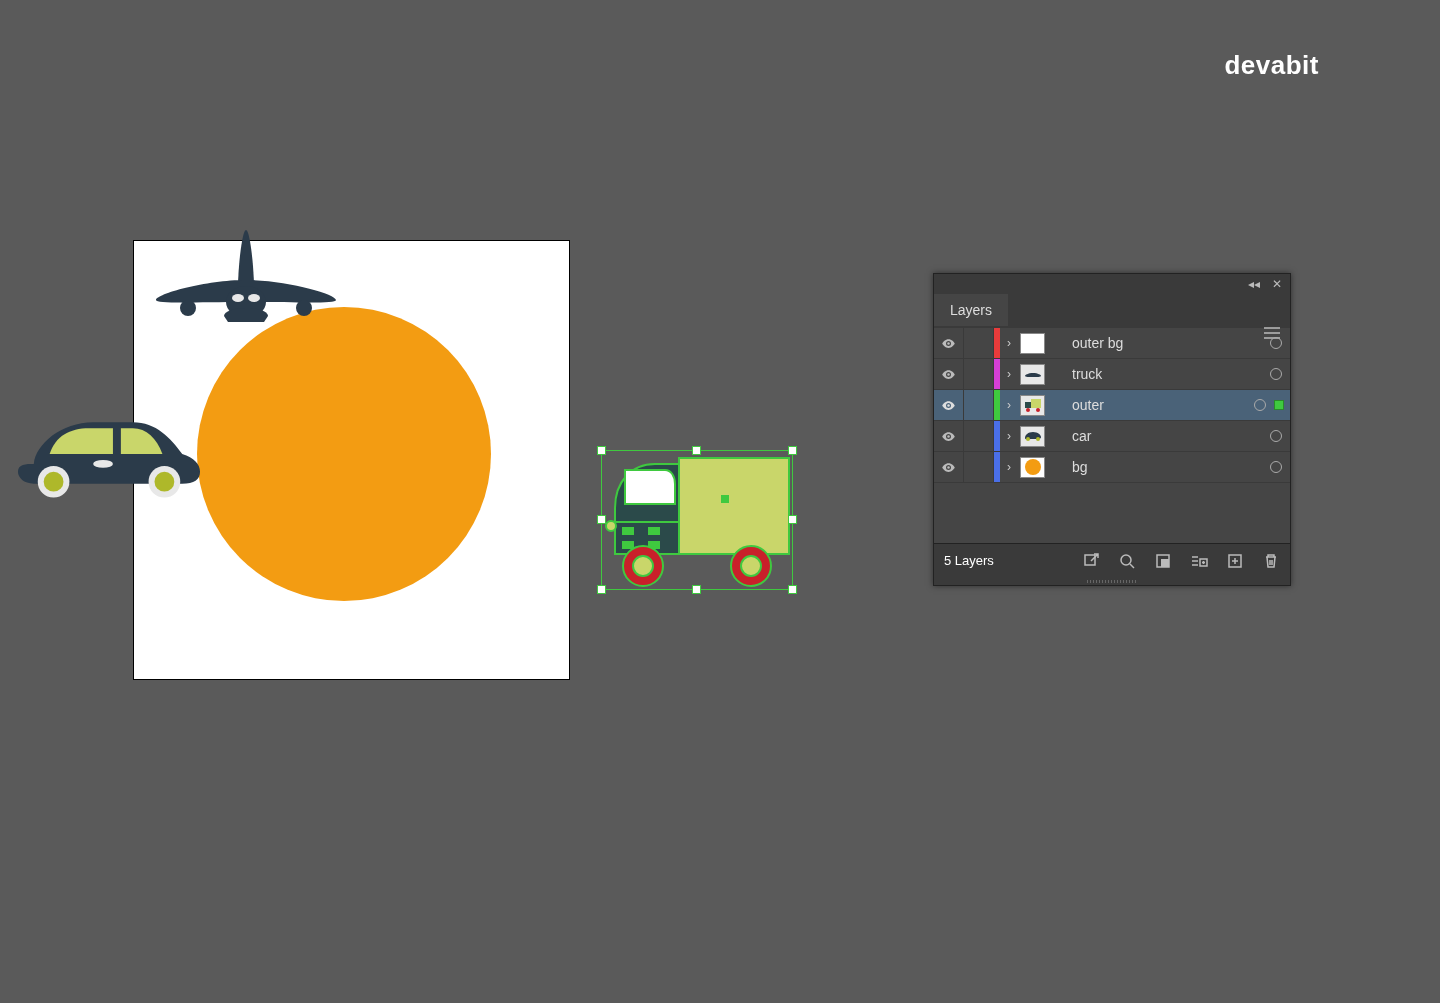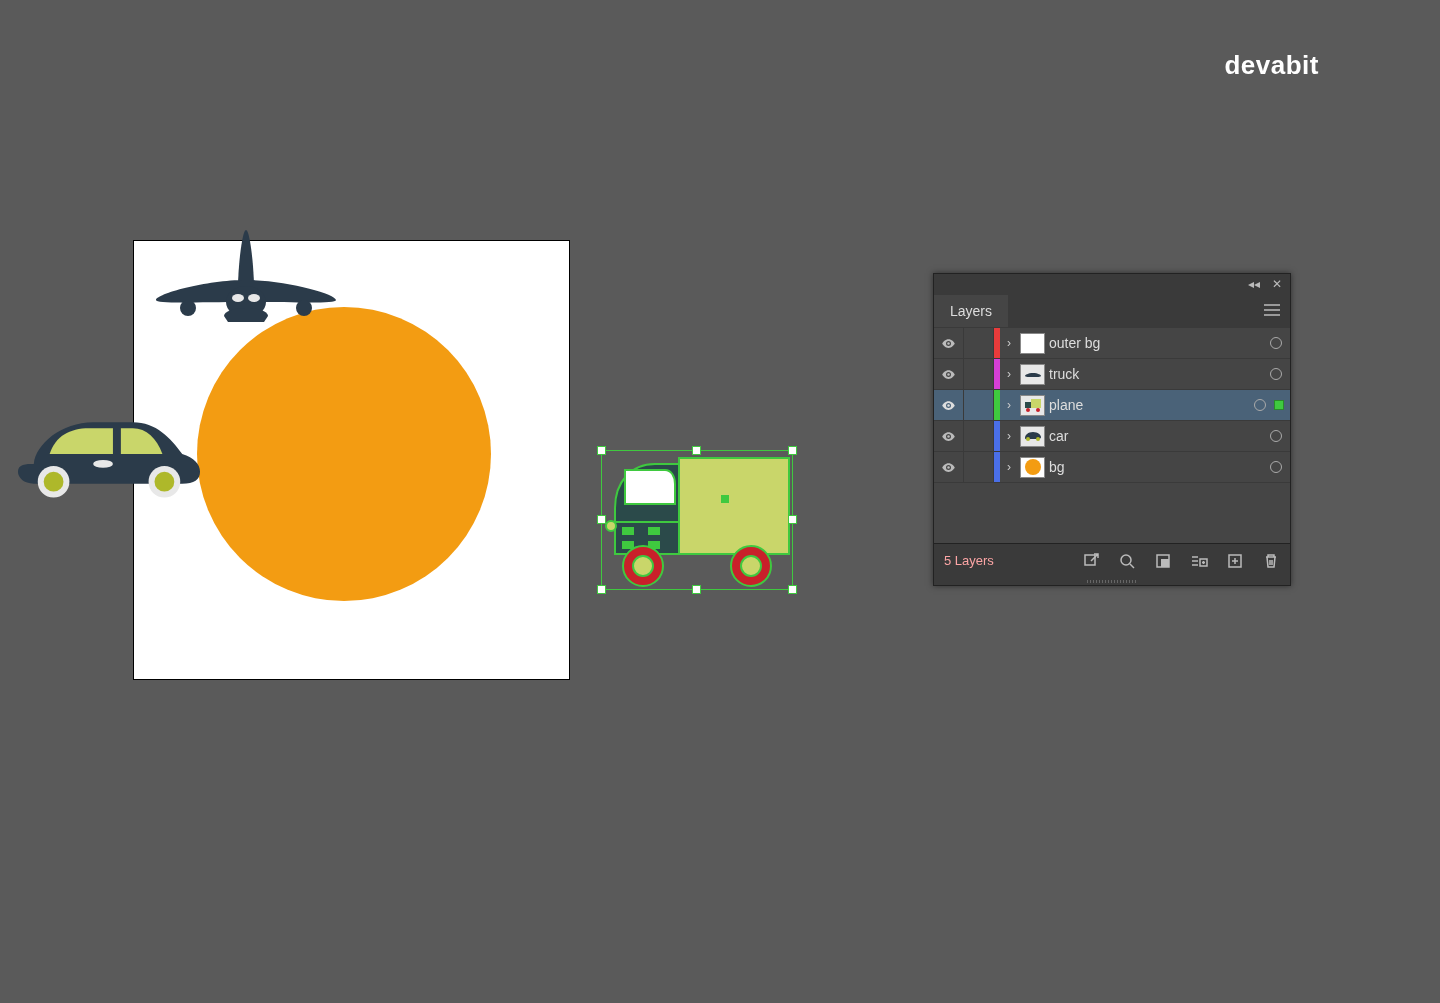--- a/index.html
+++ b/index.html
@@ -107,22 +107,23 @@
     justify-content: flex-end;
     align-items: center;
     gap: 12px;
     padding: 0 8px;
     color: #bbb;
   }
   .panel-top span { cursor: pointer; font-size: 12px; }
   .panel-tabs {
     height: 34px;
     display: flex;
-    align-items: center;
+    align-items: flex-start;
     background: #3a3a3a;
+    flex-direction: column;
   }
   .tab {
     padding: 8px 16px;
     background: #454545;
     color: #ddd;
     font-size: 14px;
   }
   .tabs-menu {
     margin-left: auto;
     margin-right: 10px;
@@ -156,21 +157,21 @@
     width: 25px; height: 21px;
     background: #e8e8e8;
     border: 1px solid #888;
     margin: 0 4px 0 2px;
     display: flex; align-items: center; justify-content: center;
     overflow: hidden;
   }
   .thumb.white { background: #fff; }
   .thumb.orange { background: #fff; }
   .thumb .dot-orange { width: 16px; height: 16px; border-radius: 50%; background: #f39c12; }
-  .layer-name { color: #ddd; flex: 1; font-size: 14px; }
+  .layer-name { color: #ddd; flex: 1; font-size: 14px; margin-left: 23px; }
   .target {
     width: 12px; height: 12px;
     border: 1.5px solid #aaa;
     border-radius: 50%;
     margin-right: 8px;
   }
   .sel-ind {
     width: 10px; height: 10px;
     background: #3fc93f;
     margin-right: 6px;
@@ -180,21 +181,21 @@
   .panel-footer {
     height: 34px;
     background: #3a3a3a;
     display: flex;
     align-items: center;
     padding: 0 10px;
     gap: 18px;
     border-top: 1px solid #222;
     color: #bbb;
   }
-  .panel-footer .cnt { flex: 1; font-size: 13px; color: #fca5a5; }
+  .panel-footer .cnt { flex: 1; font-size: 13px; color: #ffffff; }
   .footer-icon {
     width: 18px; height: 18px;
     display: inline-flex; align-items: center; justify-content: center;
     color: #bbb;
     cursor: pointer;
   }
   .drag-handle {
     height: 8px;
     background: #3a3a3a;
     display: flex;
@@ -344,21 +345,21 @@
       <div class="color-strip" style="background:#3fc93f"></div>
       <div class="disclosure">›</div>
       <div class="thumb">
         <svg width="20" height="16" viewBox="0 0 20 16">
             <rect x="8" y="2" width="10" height="9" fill="#c9d66a"></rect>
             <rect x="2" y="5" width="6" height="6" fill="#2b4a4a"></rect>
             <circle cx="5" cy="13" r="2" fill="#c9202a"></circle>
             <circle cx="15" cy="13" r="2" fill="#c9202a"></circle>
           </svg>
       </div>
-      <div class="layer-name">plane</div>
+      <div class="layer-name">outer</div>
       <div class="target"></div>
       <div class="sel-ind"></div>
     </div>
 
     <div class="layer-row">
       <div class="vis-cell eye-icon">
         <svg viewBox="0 0 24 24">
             <path fill="#bbb" d="M12 5c-5 0-9 4.5-10 7 1 2.5 5 7 10 7s9-4.5 10-7c-1-2.5-5-7-10-7zm0 11a4 4 0 110-8 4 4 0 010 8z"></path>
             <circle cx="12" cy="12" r="2" fill="#bbb"></circle>
           </svg>

